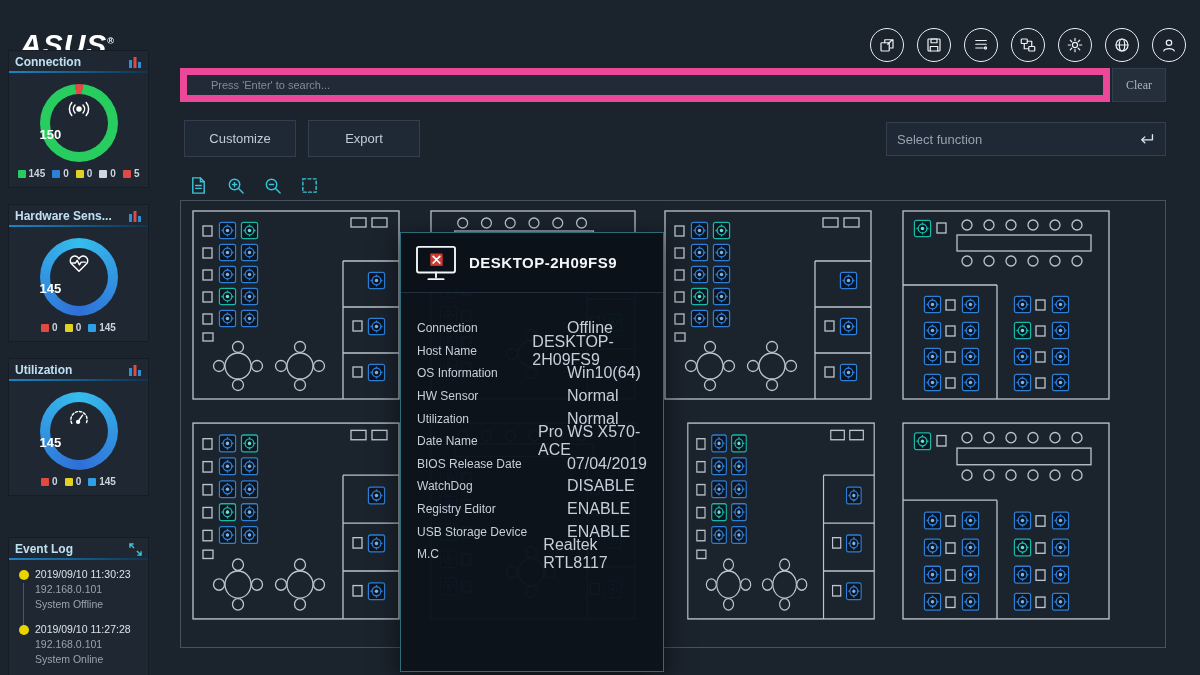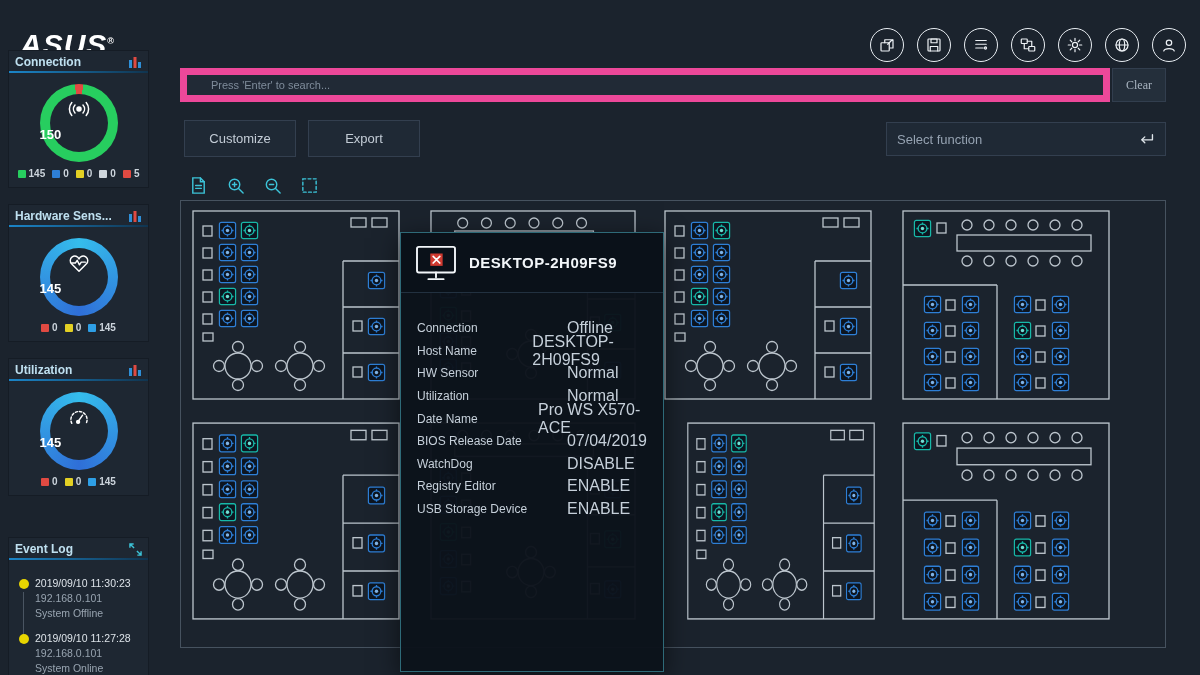--- a/index.html
+++ b/index.html
@@ -33,21 +33,21 @@
   .ring-ut   { background:conic-gradient(#35bdec, #2f6fd8 180deg, #35bdec 360deg); }
   .legend { display:flex; justify-content:center; gap:7px; padding-bottom:8px; }
   .lg { display:flex; align-items:center; gap:3px; font-size:10px; color:#ccd4dc; }
   .lg i { display:inline-block; width:8px; height:8px; border-radius:1px; }
   
   .ev-list { padding:8px 6px 4px 8px; }
   .ev { position:relative; padding-left:18px; margin-bottom:10px; }
   .ev .dot { position:absolute; left:2px; top:3px; width:10px; height:10px; border-radius:50%; background:#e8d500; }
   .ev .tline { position:absolute; left:6px; top:16px; height:44px; width:1px; background:#4a5562; }
   .ev div { font-size:10.5px; line-height:15px; color:#98a4b0; }
-  .ev .t { color:#dde3e9;margin-top:9px; }
+  .ev .t { color:#dde3e9; }
   
   .search-row { position:absolute; left:180px; top:68px; width:986px; height:34px; display:flex; }
   .search-input { flex:1; background:#212a36; border:7px solid #ec4899; color:#c9d2dc; font-size:11px; padding:0 24px; outline:none; font-family:"Liberation Sans",sans-serif; }
   .search-input::placeholder { color:#7f8c9b; }
   .clear-btn { width:54px; margin-left:2px; background:#242f3b; border:1px solid #323e4e; color:#aab6c2; font-size:12px; cursor:pointer; font-family:Liberation Serif, serif; }
   .btn { position:absolute; top:120px; height:37px; width:112px; background:#1f2935; border:1px solid #333f4f; color:#c3ccd6; font-size:13px; cursor:pointer; font-family:"Liberation Sans",sans-serif; }
   .select-fn { position:absolute; top:122px; left:886px; width:280px; height:34px; background:#1f2935; border:1px solid #333f4f; display:flex; align-items:center; justify-content:space-between; padding:0 10px; cursor:pointer; }
   .select-fn span { font-size:13px; color:#95a2b1; }
   .select-fn svg { stroke:#dfe5ea; fill:none; stroke-width:1.6; stroke-linecap:round; stroke-linejoin:round; }
   .map-toolbar { position:absolute; left:186px; top:173px; display:flex; gap:13px; }
@@ -469,20 +469,24 @@
   <div class="p-body">
     <div class="prow">
         <span class="plabel">Connection</span>
         <span class="pval">Offline</span>
       </div>
     <div class="prow">
         <span class="plabel">Host Name</span>
         <span class="pval">DESKTOP-2H09FS9</span>
       </div>
     <div class="prow">
+        <span class="plabel">OS Information</span>
+        <span class="pval">Win10(64)</span>
+      </div>
+    <div class="prow">
         <span class="plabel">HW Sensor</span>
         <span class="pval">Normal</span>
       </div>
     <div class="prow">
         <span class="plabel">Utilization</span>
         <span class="pval">Normal</span>
       </div>
     <div class="prow">
         <span class="plabel">Date Name</span>
         <span class="pval">Pro WS X570-ACE</span>
@@ -496,14 +500,18 @@
         <span class="pval">DISABLE</span>
       </div>
     <div class="prow">
         <span class="plabel">Registry Editor</span>
         <span class="pval">ENABLE</span>
       </div>
     <div class="prow">
         <span class="plabel">USB Storage Device</span>
         <span class="pval">ENABLE</span>
       </div>
+    <div class="prow">
+        <span class="plabel">M.C</span>
+        <span class="pval">Realtek RTL8117</span>
+      </div>
   </div>
 </div>
 
 </body></html>

